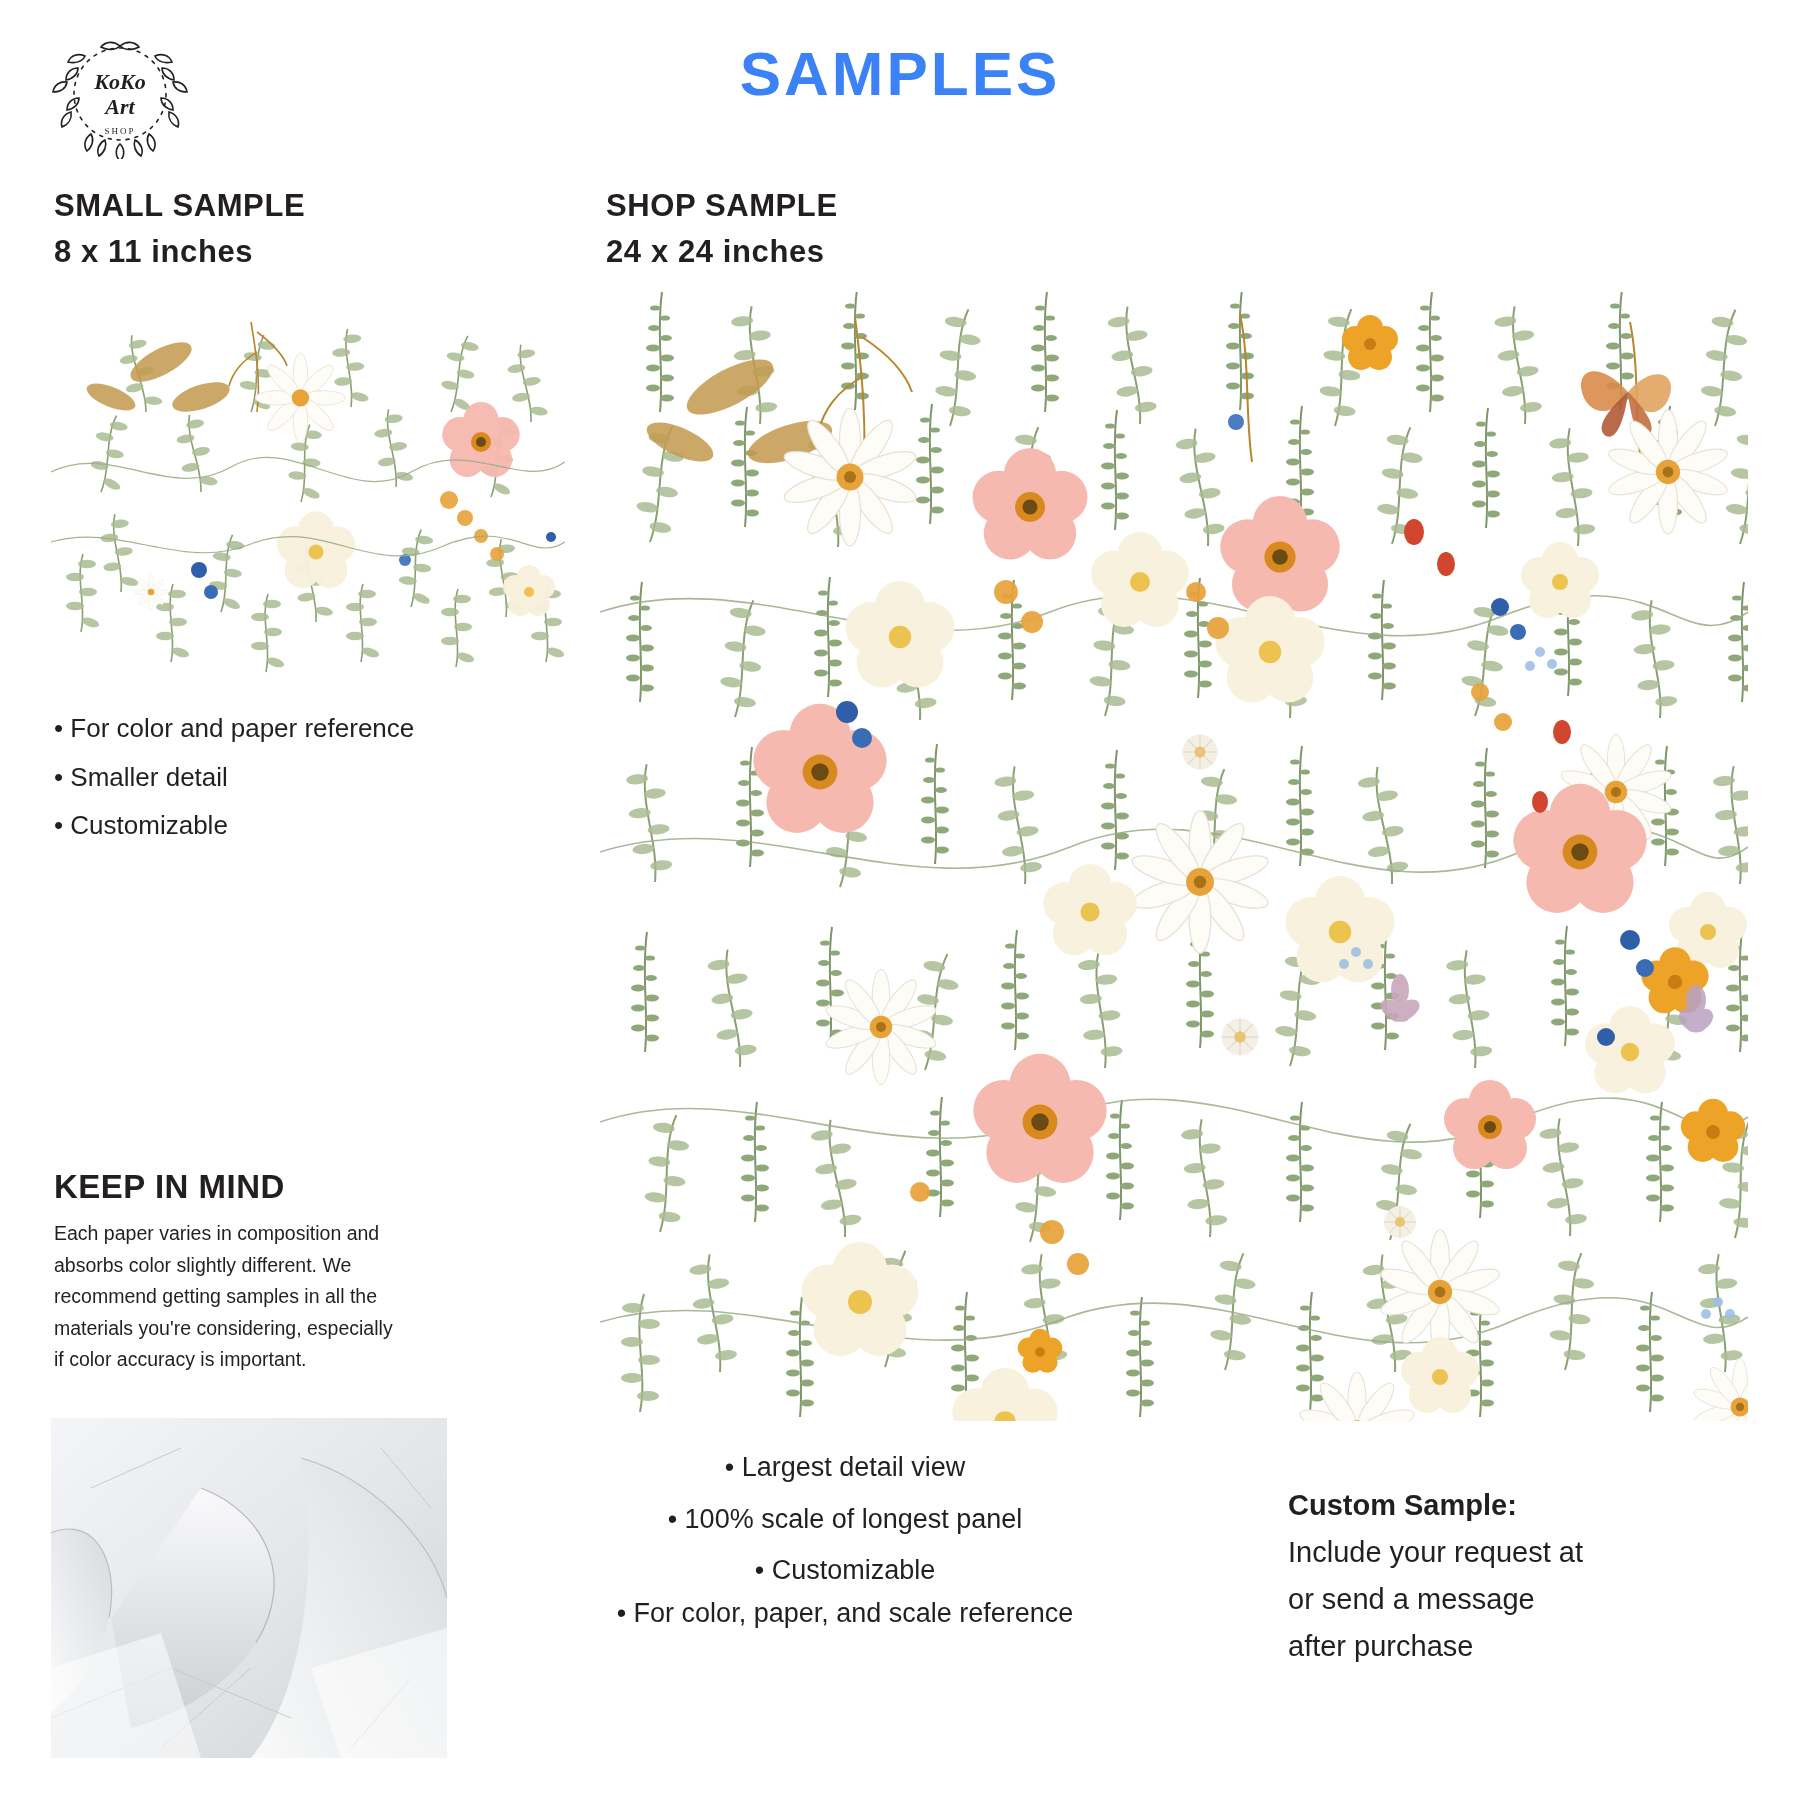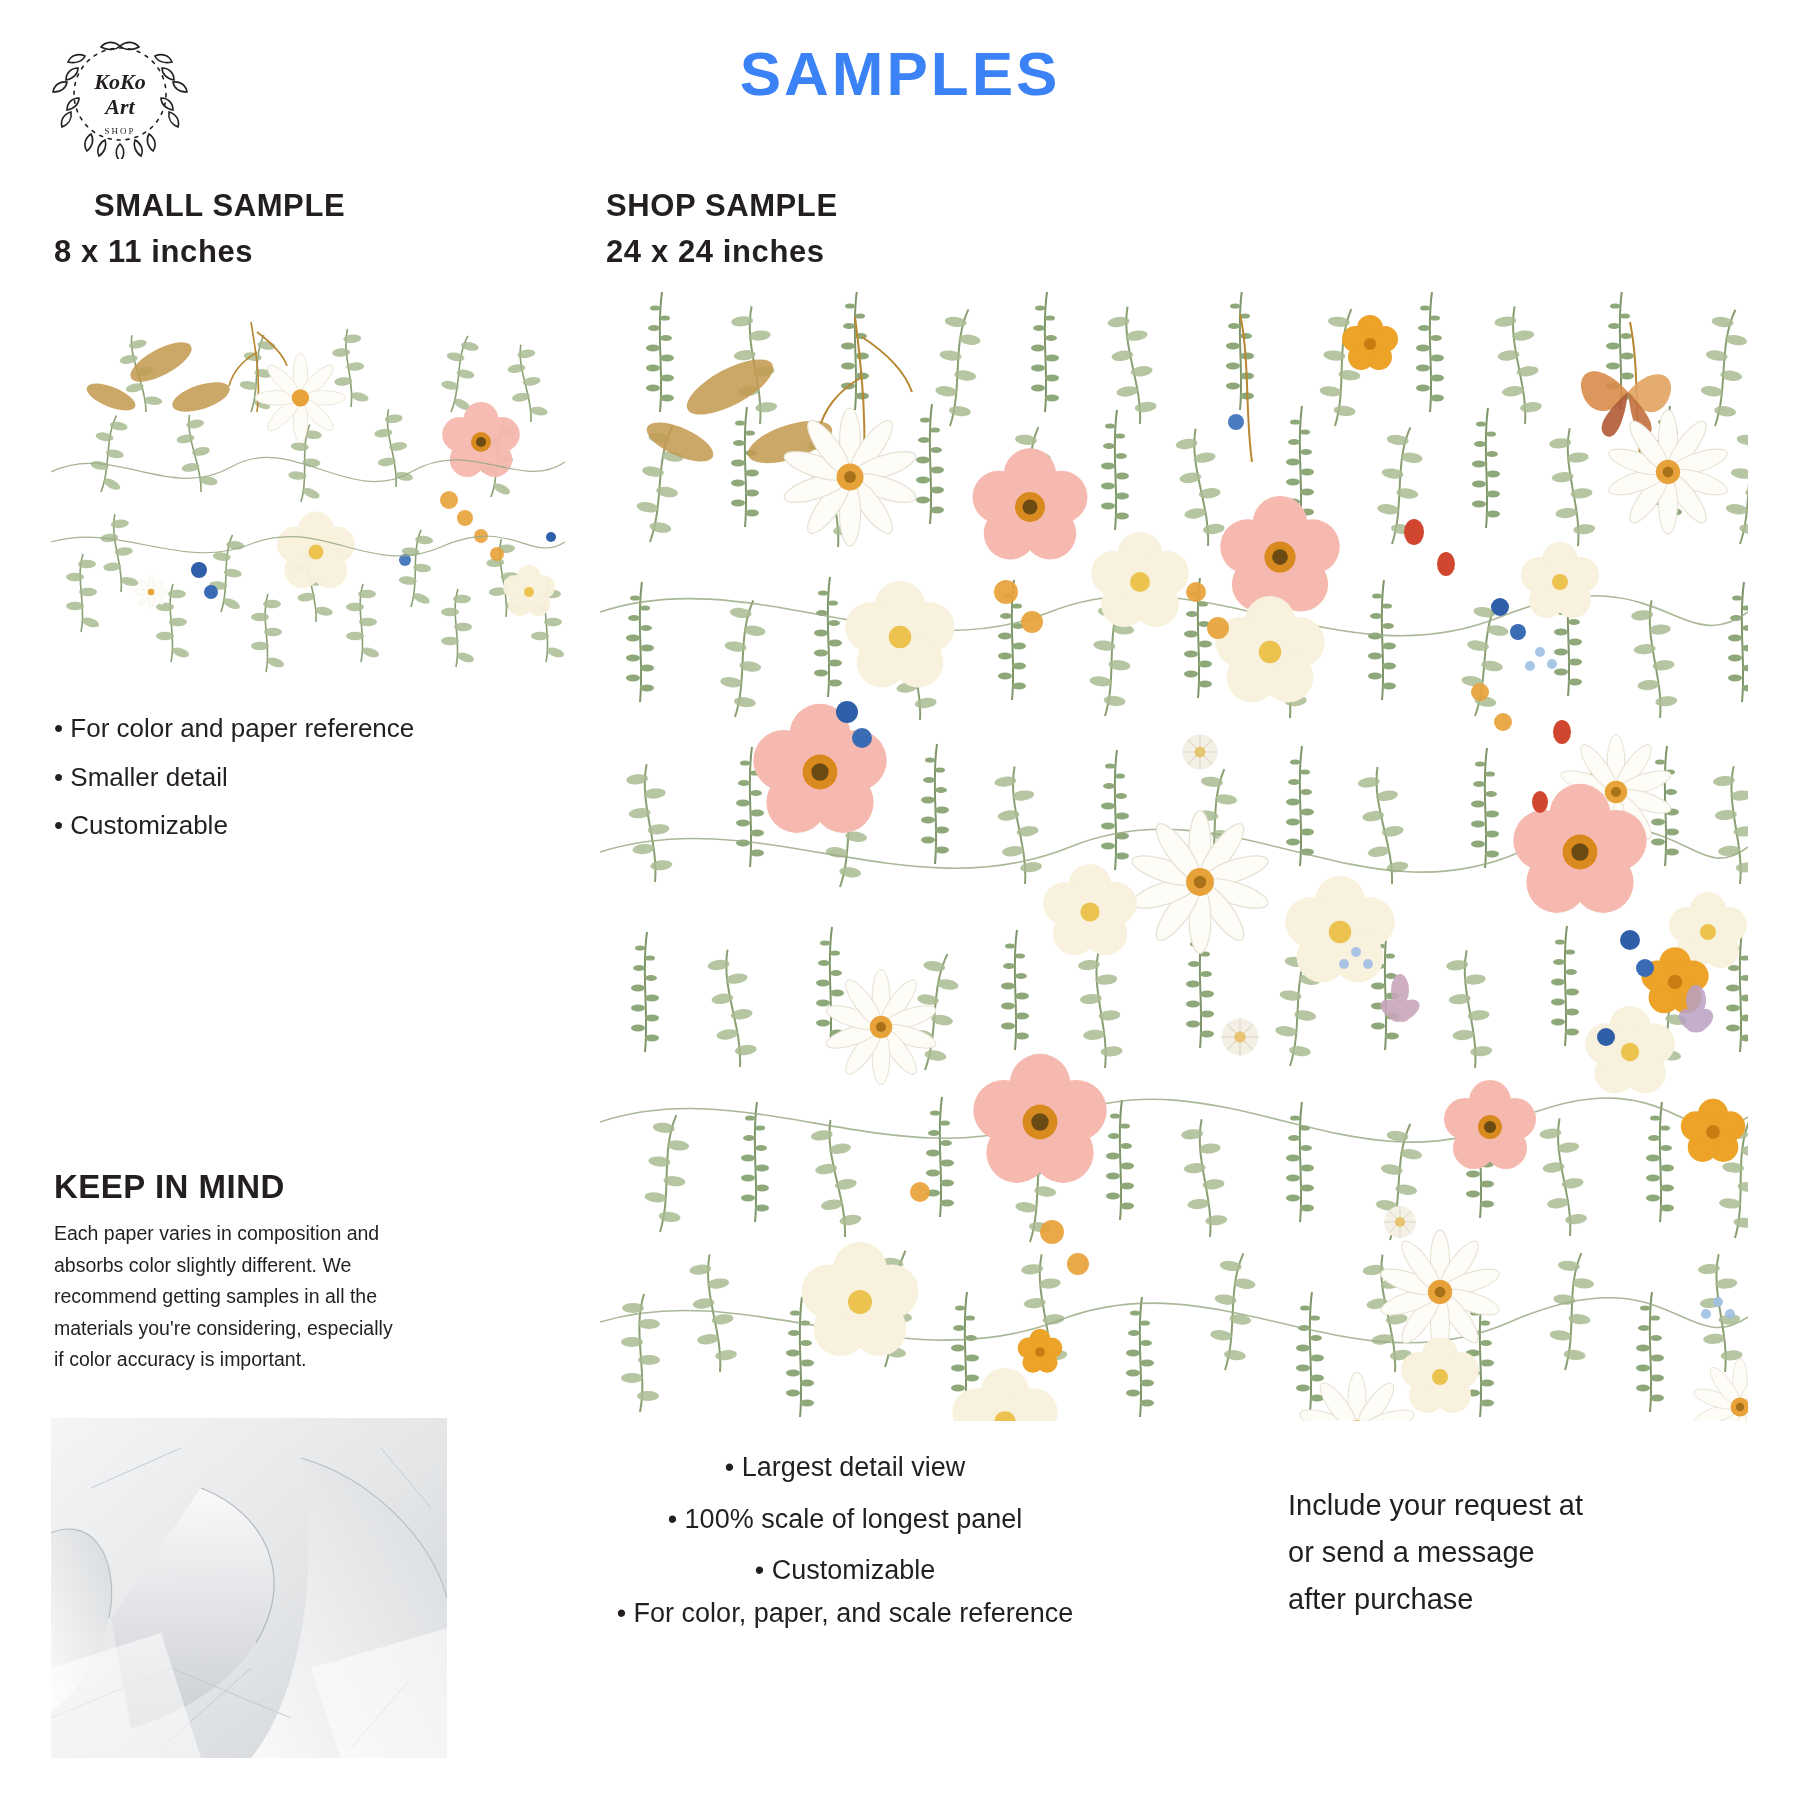--- a/index.html
+++ b/index.html
@@ -38,21 +38,21 @@
     letter-spacing: 3px;
     color: #3b82f6;
   }
 
   
   .sec-head {
     position: absolute;
     font-weight: bold;
     color: #231f20;
   }
-  .small-sample-title { left: 54px; top: 188px; font-size: 31px; letter-spacing: 0.6px; margin-left: 40px; }
+  .small-sample-title { left: 54px; top: 188px; font-size: 31px; letter-spacing: 0.6px; }
   .small-sample-size  { left: 54px; top: 234px; font-size: 31px; letter-spacing: 0.6px; }
   .large-sample-title { left: 606px; top: 188px; font-size: 31px; letter-spacing: 0.6px; }
   .large-sample-size  { left: 606px; top: 234px; font-size: 31px; letter-spacing: 0.6px; }
 
   
   .floral {
     position: absolute;
     overflow: hidden;
     background: #ffffff;
   }
@@ -658,16 +658,17 @@
       <path d="M330 30 L 380 90"></path>
     </g>
     <g fill="#ffffff" opacity="0.55">
       <path d="M0 250 L 110 215 L 150 340 L 0 340 Z"></path>
       <path d="M260 250 L 396 210 L 396 340 L 290 340 Z"></path>
     </g>
   </svg>
 </div>
 
 <div class="custom-block">
+  <div class="hd">Custom Sample:</div>
   <div>Include your request at</div>
   <div>or send a message</div>
   <div>after purchase</div>
 </div>
 
 </body></html>

